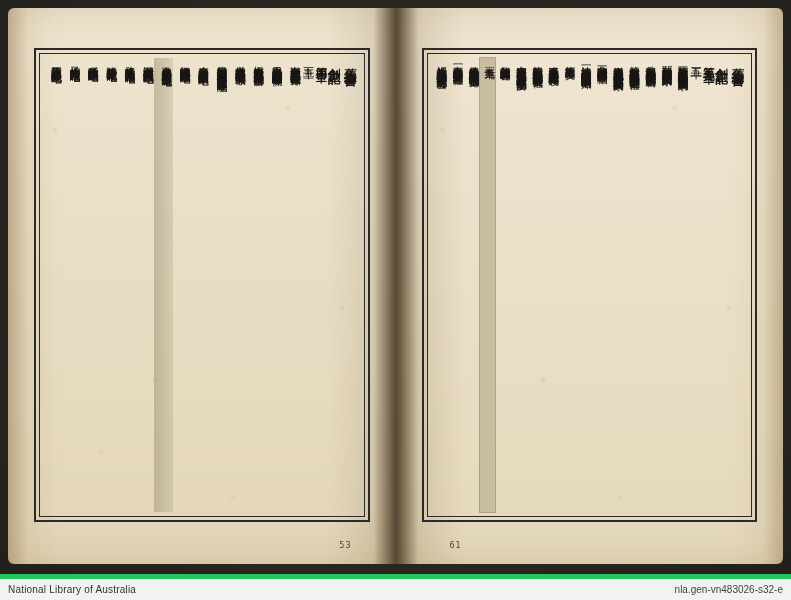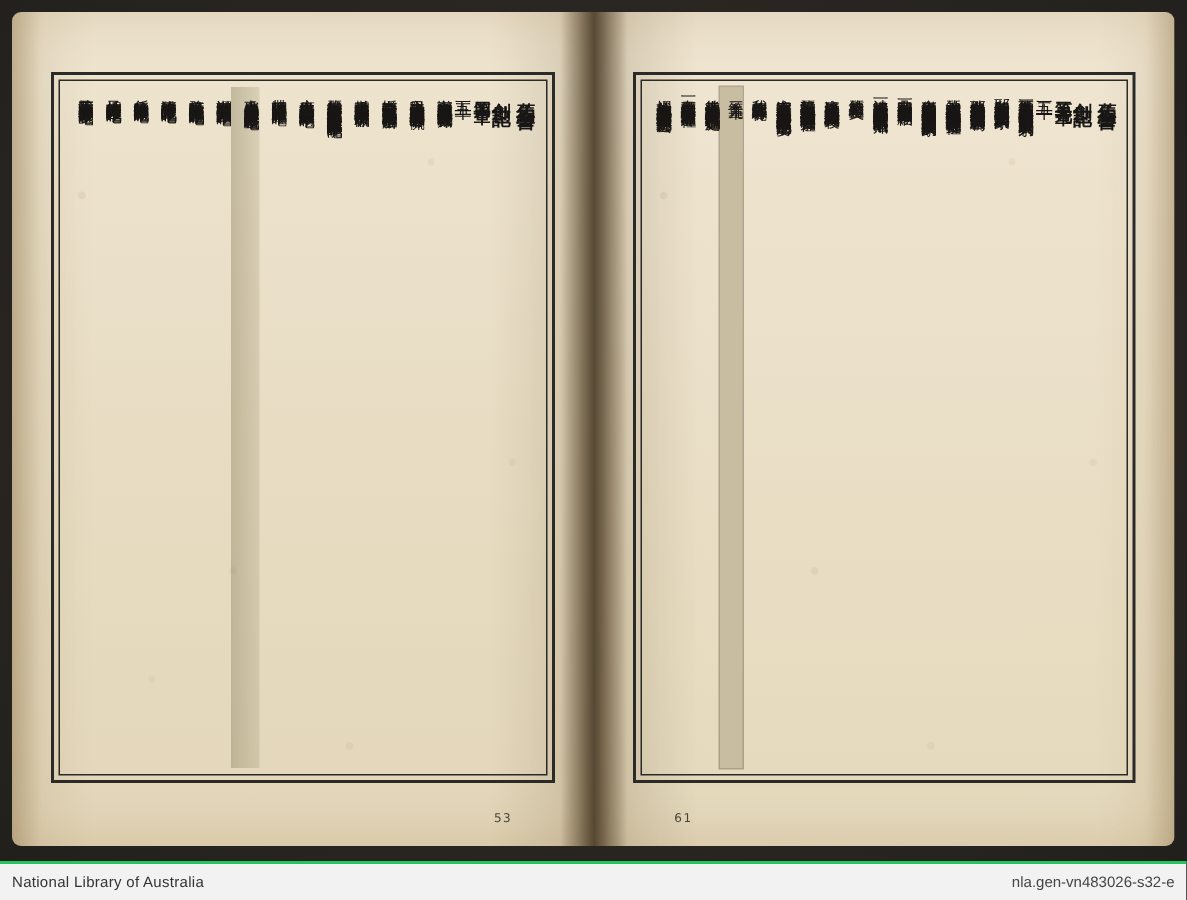--- a/index.html
+++ b/index.html
@@ -166,32 +166,32 @@
   }
 
   
   .folio {
     position: absolute;
     bottom: 14px;
     font-size: 8px;
     color: #4a453c;
     letter-spacing: 1px;
   }
-  .folio.left  { right: 54px; margin-left: 41px; }
+  .folio.left  { right: 44px; margin-left: 41px; }
   .folio.right { left: 54px; }
 
   
   .footer {
     position: absolute;
     left: 0;
     bottom: 0;
     width: 791px;
     height: 26px;
     background: #f2f2f2;
-    border-top: 2px solid #22c55e;
+    border-top: 5px solid #22c55e;
     display: flex;
     align-items: center;
     justify-content: space-between;
     padding: 0 8px;
     box-sizing: border-box;
     font-family: "Liberation Sans", sans-serif;
     font-size: 10px;
     color: #333;
   }
   .footer .credit { letter-spacing: .2px; }

